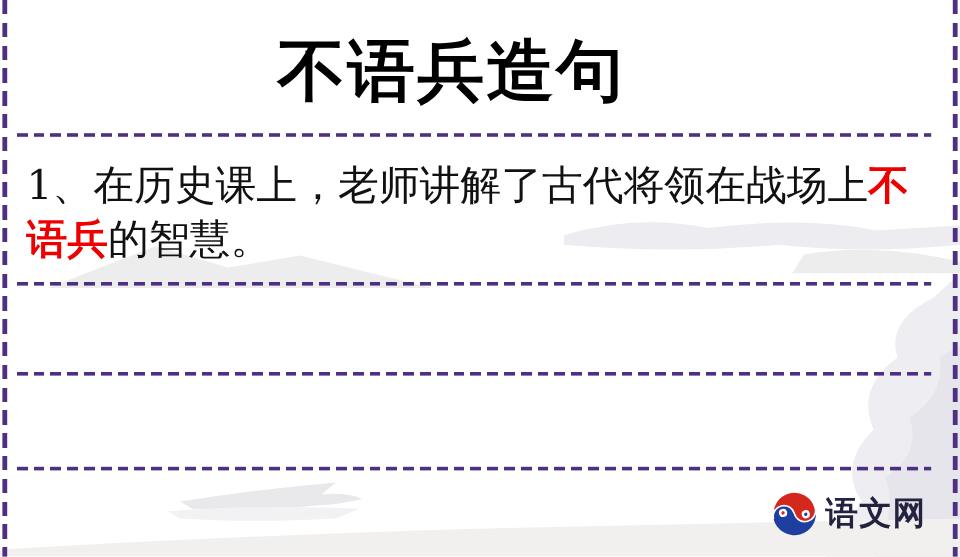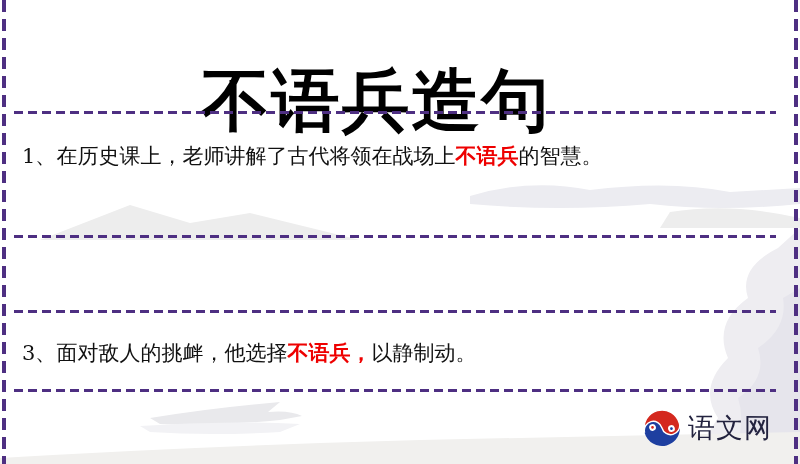--- a/index.html
+++ b/index.html
@@ -28,37 +28,37 @@
   .hline{
     position:absolute;left:14px;width:762px;height:3px;
     background:repeating-linear-gradient(90deg,var(--dash) 0 9px,transparent 9px 14px);
   }
   .hline.l1{top:111px;}
   .hline.l2{top:235px;}
   .hline.l3{top:310px;}
   .hline.l4{top:389px;}
   .title{
     position:absolute;top:22px;left:0;width:753px;text-align:center;
-    font-size:68px;font-weight:bold;color:#000;letter-spacing:2px;margin-top:34px;
+    font-size:56px;font-weight:bold;color:#000;letter-spacing:2px;
   }
   .sentence{
     position:absolute;left:22px;width:740px;
-    font-size:21px;line-height:45px;color:var(--text);
+    font-size:34px;line-height:45px;color:var(--text);
   }
   .sentence .hl{color:var(--highlight);font-weight:bold;}
   .s1{top:133px;}
   .s2{top:252px;}
   .s3{top:330px;}
   
   .logo{
     position:absolute;right:28px;bottom:16px;display:flex;align-items:center;gap:6px;
   }
   .logo-text{
     font-family:"DejaVu Sans","Liberation Sans",sans-serif;
-    font-size:27px;font-weight:normal;color:var(--logo-text);letter-spacing:1px;
+    font-size:27px;font-weight:bold;color:var(--logo-text);letter-spacing:1px;
   }
 </style>
 </head>
 <body>
 
 <div class="page">
 
   <svg class="wm" style="left:40px;top:195px;" width="320" height="45" viewBox="0 0 320 45">
     <path d="M0 45 L90 10 L150 28 L210 18 L320 45 Z" fill="#ededed"></path>
   </svg>
@@ -84,21 +84,20 @@
   <div class="title">不语兵造句</div>
 
   <div class="hline l1"></div>
   <div class="hline l2"></div>
   <div class="hline l3"></div>
   <div class="hline l4"></div>
 
   <div class="sentence s1"><span>1、</span><span>在历史课上，老师讲解了古代将领在战场上</span><span class="hl">不语兵</span><span>的智慧。</span></div>
 
 
-  <div class="sentence s3"><span>3、</span><span>面对敌人的挑衅，他选择</span><span class="hl">不语兵，</span><span>以静制动。</span></div>
 
   <div class="logo">
     <svg width="40" height="40" viewBox="0 0 40 40">
       <g transform="rotate(-15 20 20)">
         <path d="M2 20 A18 18 0 0 1 38 20 A9 9 0 0 1 20 20 A9 9 0 0 0 2 20 Z" fill="#d4281e"></path>
         <path d="M38 20 A18 18 0 0 1 2 20 A9 9 0 0 1 20 20 A9 9 0 0 0 38 20 Z" fill="#1e3fa0"></path>
         <path d="M2 20 A18 18 0 0 1 38 20 A9 9 0 0 1 20 20 A9 9 0 0 0 2 20 Z" fill="none" stroke="#ffffff" stroke-width="1.4"></path>
         <circle cx="11" cy="17" r="3.4" fill="#ffffff"></circle>
         <circle cx="29" cy="23" r="3.4" fill="#ffffff"></circle>
         <circle cx="29" cy="23" r="1.4" fill="#1e3fa0"></circle>

